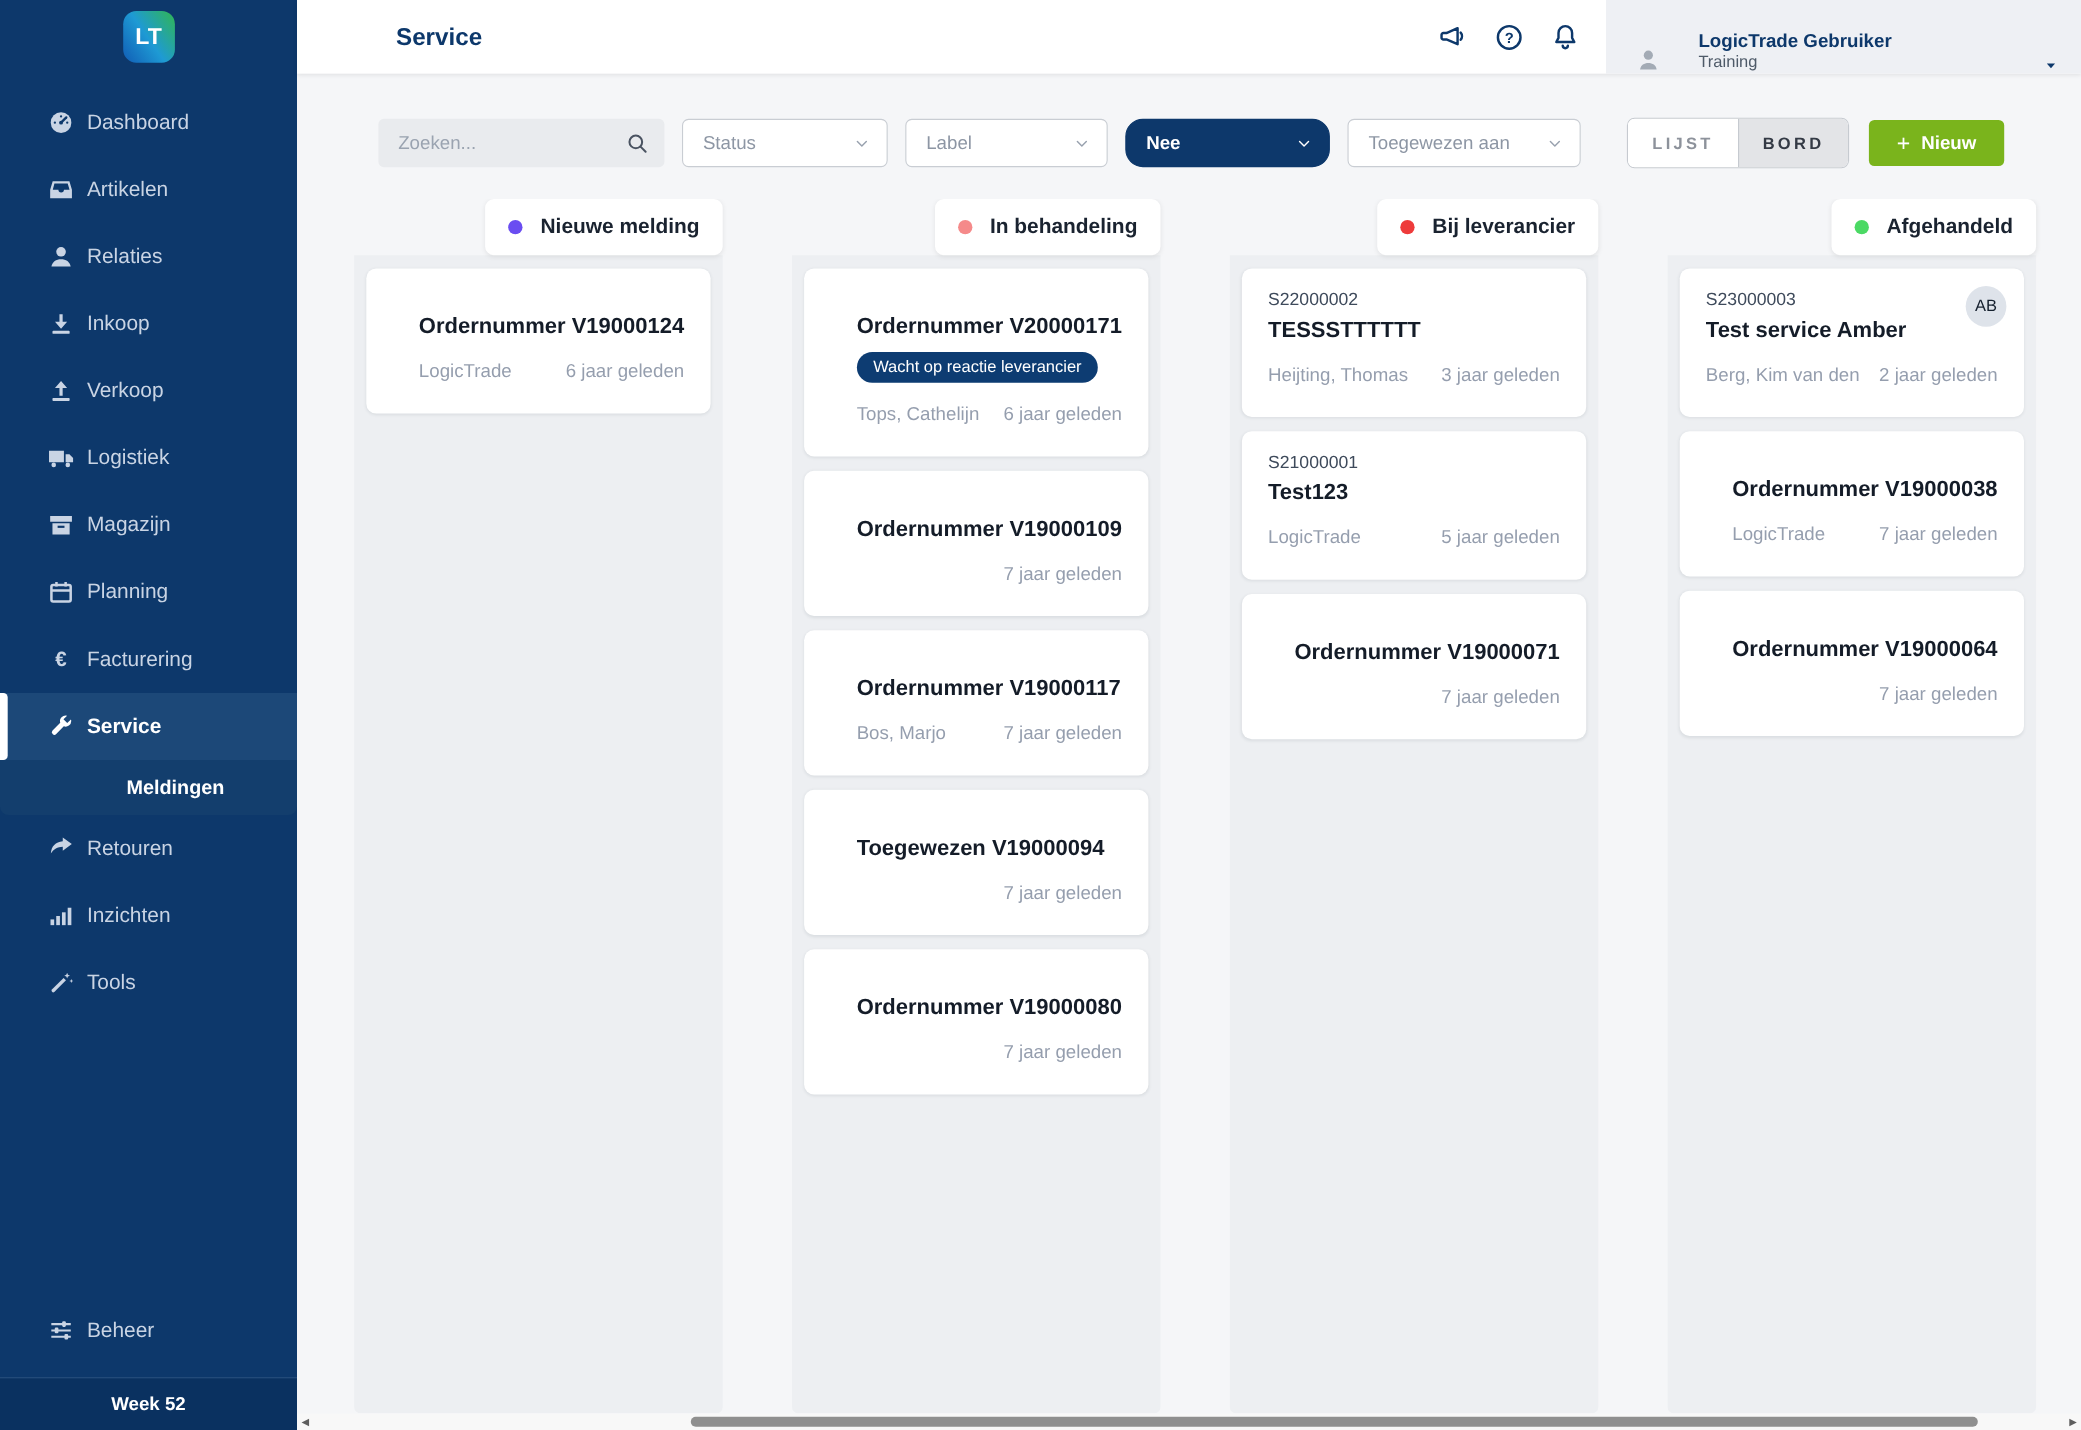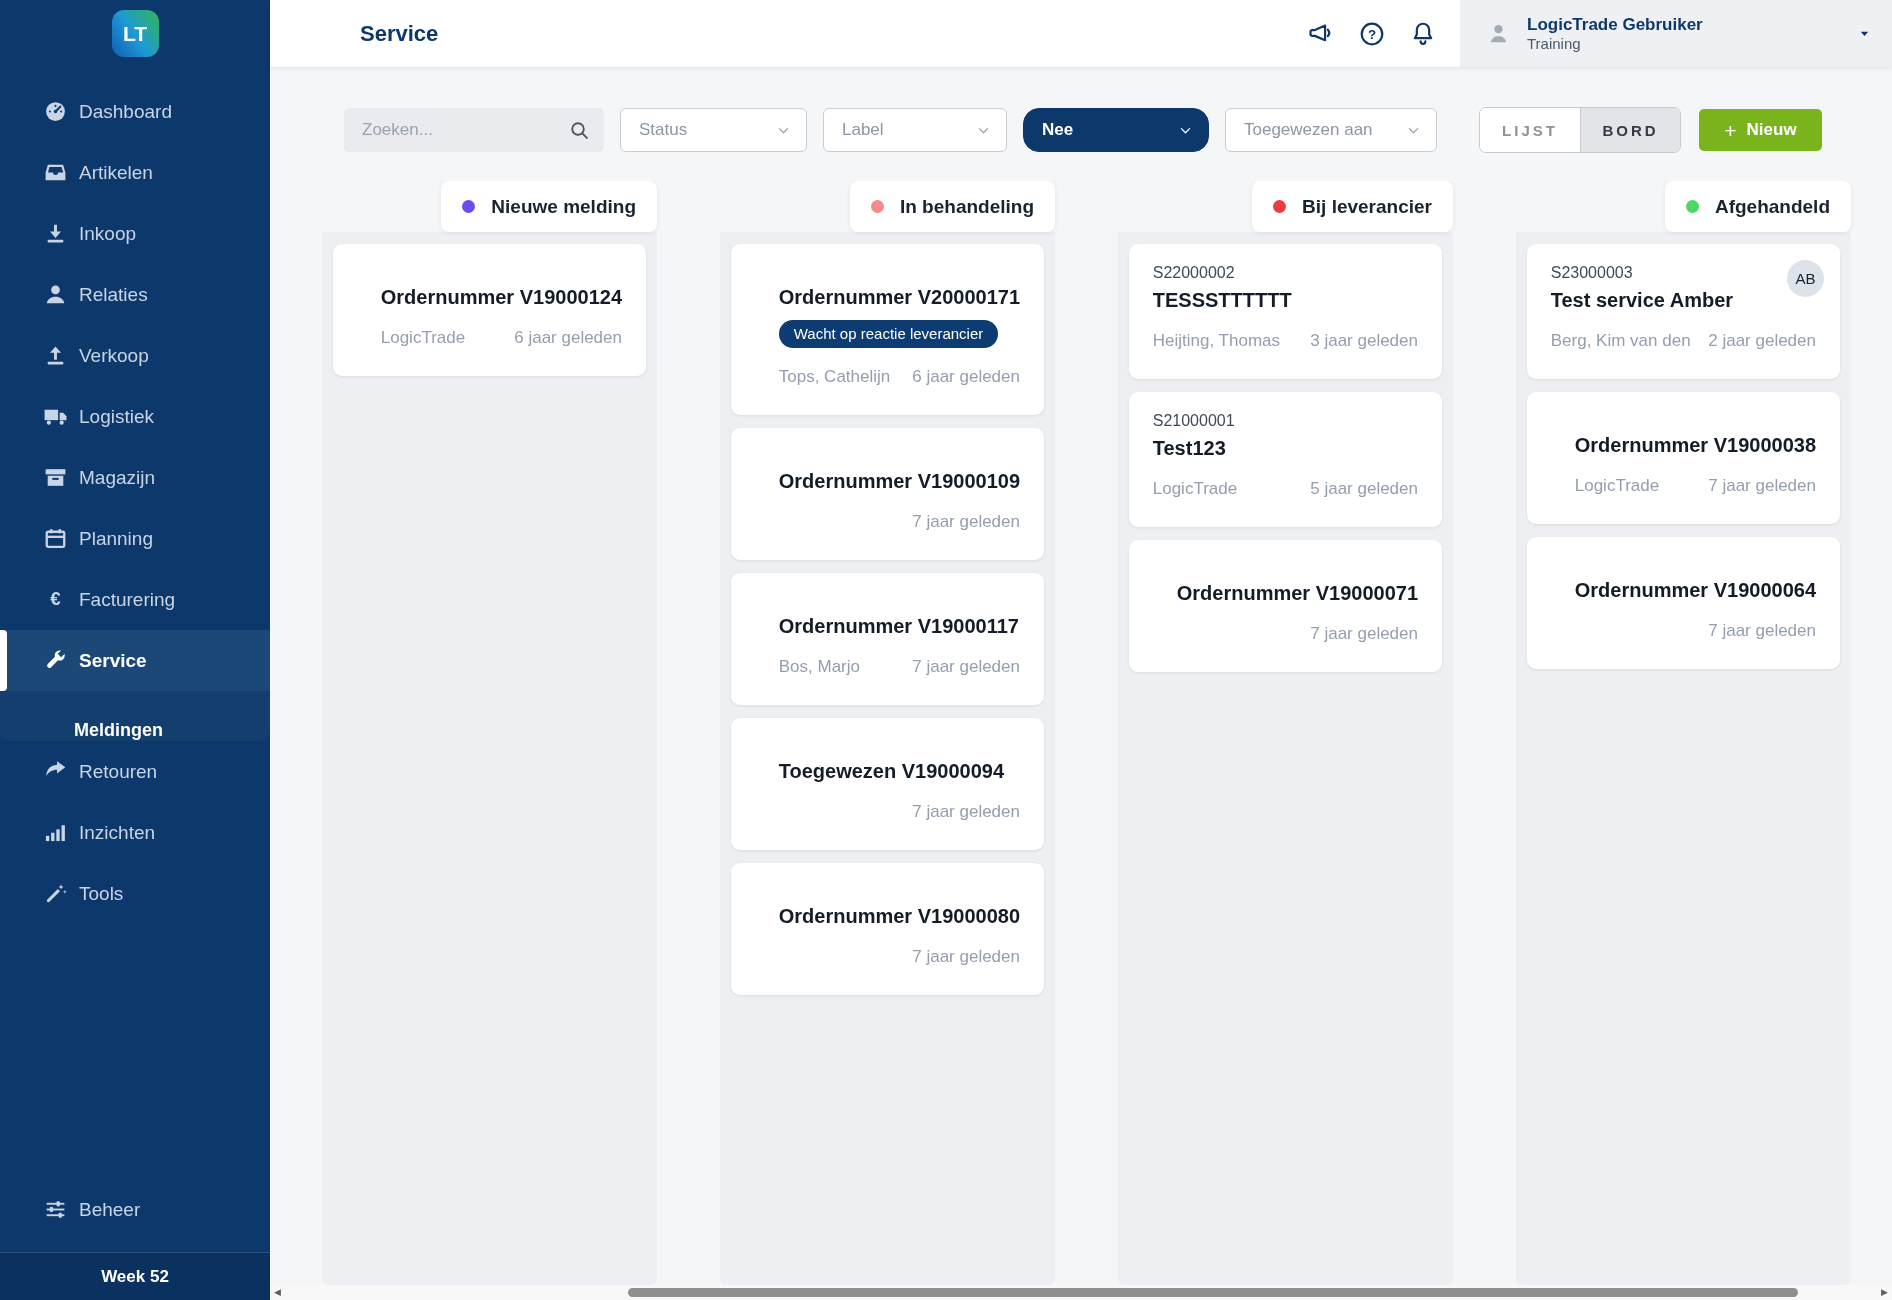--- a/index.html
+++ b/index.html
@@ -18,37 +18,37 @@
           background:linear-gradient(55deg,#1263b8 5%,#1e9ad4 48%,#2fb35e 95%);
           color:#fff; font-weight:bold; font-size:21px; cursor:pointer; }
   nav#nav-list { margin-top:14px; }
   .nav-item { height:61px; display:flex; align-items:center; padding-left:43px; gap:11px;
               font-size:19px; cursor:pointer; position:relative; }
   .nav-icon { width:25px; height:25px; display:flex; color:#c9d4e4; flex-shrink:0; }
   .nav-icon svg { width:100%; height:100%; }
   .nav-item.active { background:#1c4878; color:#fff; font-weight:bold; }
   .nav-item.active .nav-icon { color:#fff; }
   .nav-item.active::before { content:''; position:absolute; left:0; top:0; bottom:0; width:7px; background:#fff; border-radius:0 4px 4px 0; }
-  .nav-sub { height:50px; background:#133e6d; border-radius:0 0 8px 8px; display:flex; align-items:flex-end;
-             padding-left:74px; color:#fff; font-weight:bold; font-size:18px; cursor:pointer; }
+  .nav-sub { height:50px; background:#133e6d; border-radius:0 0 8px 8px; display:flex; align-items:center;
+             padding-left:115px; color:#fff; font-weight:bold; font-size:18px; cursor:pointer; }
   .sidebar-spacer { flex:1; }
   #beheer-item { margin-bottom:12px; }
   .week-bar { height:48px; flex-shrink:0; background:#0a3160; border-top:1px solid #2a527f;
               display:flex; align-items:center; justify-content:center; color:#fff; font-size:17px; font-weight:600; }
 
   
   .main { flex:1; min-width:0; display:flex; flex-direction:column; position:relative; }
   .app-header { height:67px; flex-shrink:0; background:#fff; display:flex; align-items:center;
                 box-shadow:0 1px 4px rgba(0,0,0,.09); position:relative; z-index:5; }
   .page-title { margin:0 0 0 90px; font-size:22px; font-weight:bold; color:#0d386b; }
   .header-right { margin-left:auto; display:flex; align-items:center; height:100%; }
   .hicon { width:28px; height:28px; color:#0d386b; margin-right:23px; cursor:pointer; display:flex; }
   .hicon svg { width:100%; height:100%; }
-  .user-block { height:100%; width:432px; background:#eef0f4; display:flex; align-items:center;
-                padding:0 20px 0 26px; gap:16px; cursor:pointer; }
+  .user-block { height:100%; width:432px; background:#eef0f4; display:flex; align-items:flex-end;
+                padding:0 20px 0 26px; gap:33px; cursor:pointer; }
   .user-avatar { width:25px; height:25px; color:#a3abb5; display:flex; }
   .user-avatar svg { width:100%; height:100%; }
   .user-text { display:flex; flex-direction:column; line-height:1.25; }
   .user-name { font-size:17px; font-weight:bold; color:#0d386b; }
   .user-role { font-size:15px; color:#4e5a68; }
   .caret { margin-left:auto; width:15px; height:15px; color:#0d386b; display:flex; }
   .caret svg { width:100%; height:100%; }
 
   
   .content { flex:1; display:flex; flex-direction:column; overflow:hidden; padding-top:40px; }
@@ -134,34 +134,34 @@
     <span class="nav-icon icon-slot">
             <svg viewBox="0 0 24 24" fill="currentColor">
               <path fill-rule="evenodd" d="M4.7 4.5h14.6l2.2 7.4v7.6H2.5v-7.6l2.2-7.4zm1.5 2.1L4.8 12h4.9a2.4 2.4 0 0 0 4.8 0h4.9l-1.6-5.4H6.2z"></path>
             </svg>
           </span>
     <span class="nav-label">Artikelen</span>
   </div>
         <div class="nav-item">
     <span class="nav-icon icon-slot">
             <svg viewBox="0 0 24 24" fill="currentColor">
+              <circle cx="12" cy="7.6" r="4.2"></circle>
+              <path d="M3.6 20.5c.6-4.2 4.2-6.4 8.4-6.4s7.8 2.2 8.4 6.4z"></path>
+            </svg>
+          </span>
+    <span class="nav-label">Relaties</span>
+  </div>
+        <div class="nav-item">
+    <span class="nav-icon icon-slot">
+            <svg viewBox="0 0 24 24" fill="currentColor">
               <path d="M10.6 3.5h2.8v6.6h3.9L12 16.2 6.7 10.1h3.9z"></path>
               <rect x="4.5" y="18" width="15" height="2.6" rx="0.8"></rect>
             </svg>
           </span>
     <span class="nav-label">Inkoop</span>
-  </div>
-        <div class="nav-item">
-    <span class="nav-icon icon-slot">
-            <svg viewBox="0 0 24 24" fill="currentColor">
-              <circle cx="12" cy="7.6" r="4.2"></circle>
-              <path d="M3.6 20.5c.6-4.2 4.2-6.4 8.4-6.4s7.8 2.2 8.4 6.4z"></path>
-            </svg>
-          </span>
-    <span class="nav-label">Relaties</span>
   </div>
         <div class="nav-item">
     <span class="nav-icon icon-slot">
             <svg viewBox="0 0 24 24" fill="currentColor">
               <path d="M12 3.3l5.3 6.1h-3.9v6.6h-2.8V9.4H6.7z"></path>
               <rect x="4.5" y="18" width="15" height="2.6" rx="0.8"></rect>
             </svg>
           </span>
     <span class="nav-label">Verkoop</span>
   </div>

